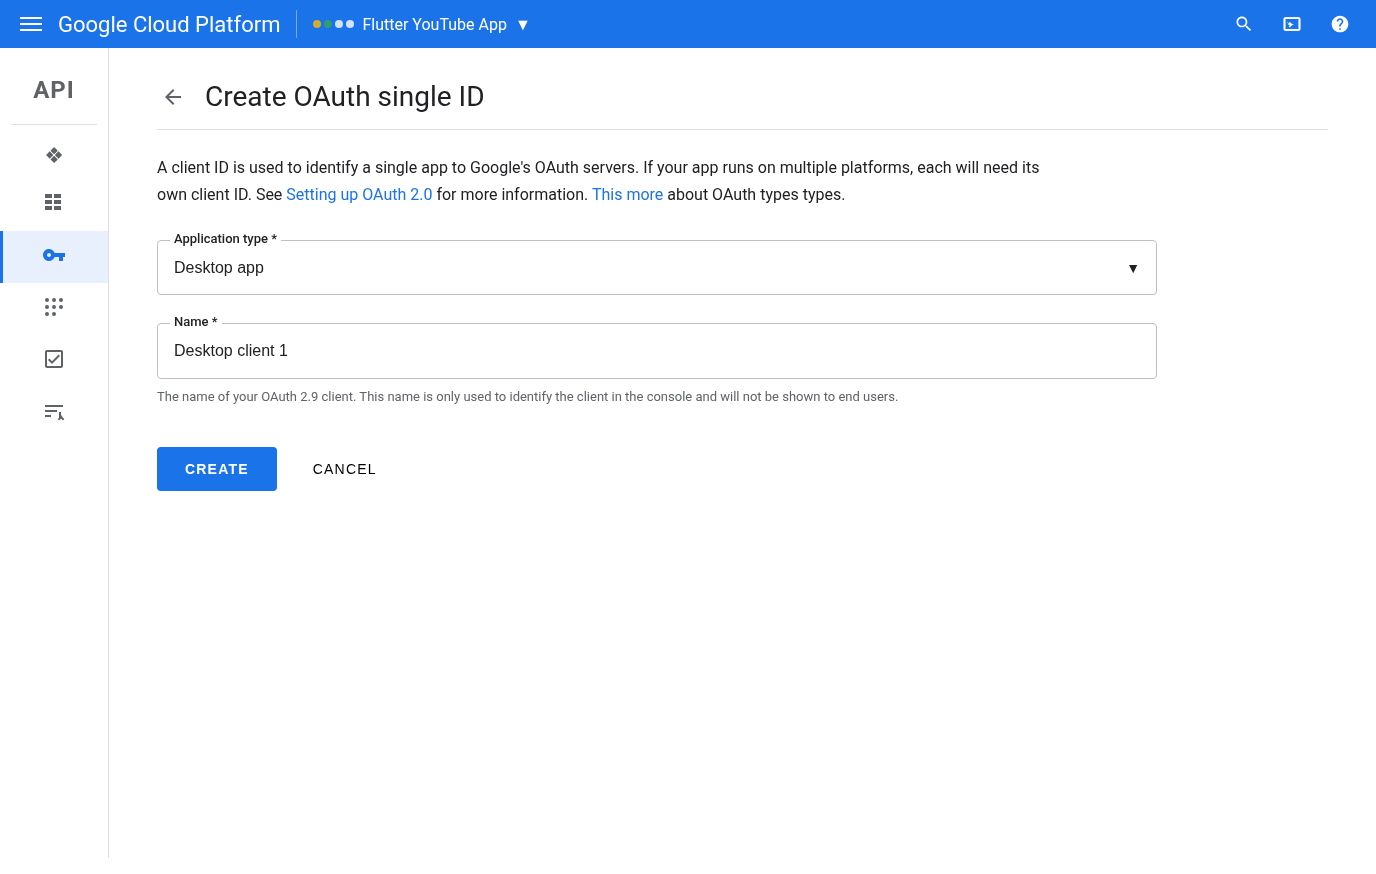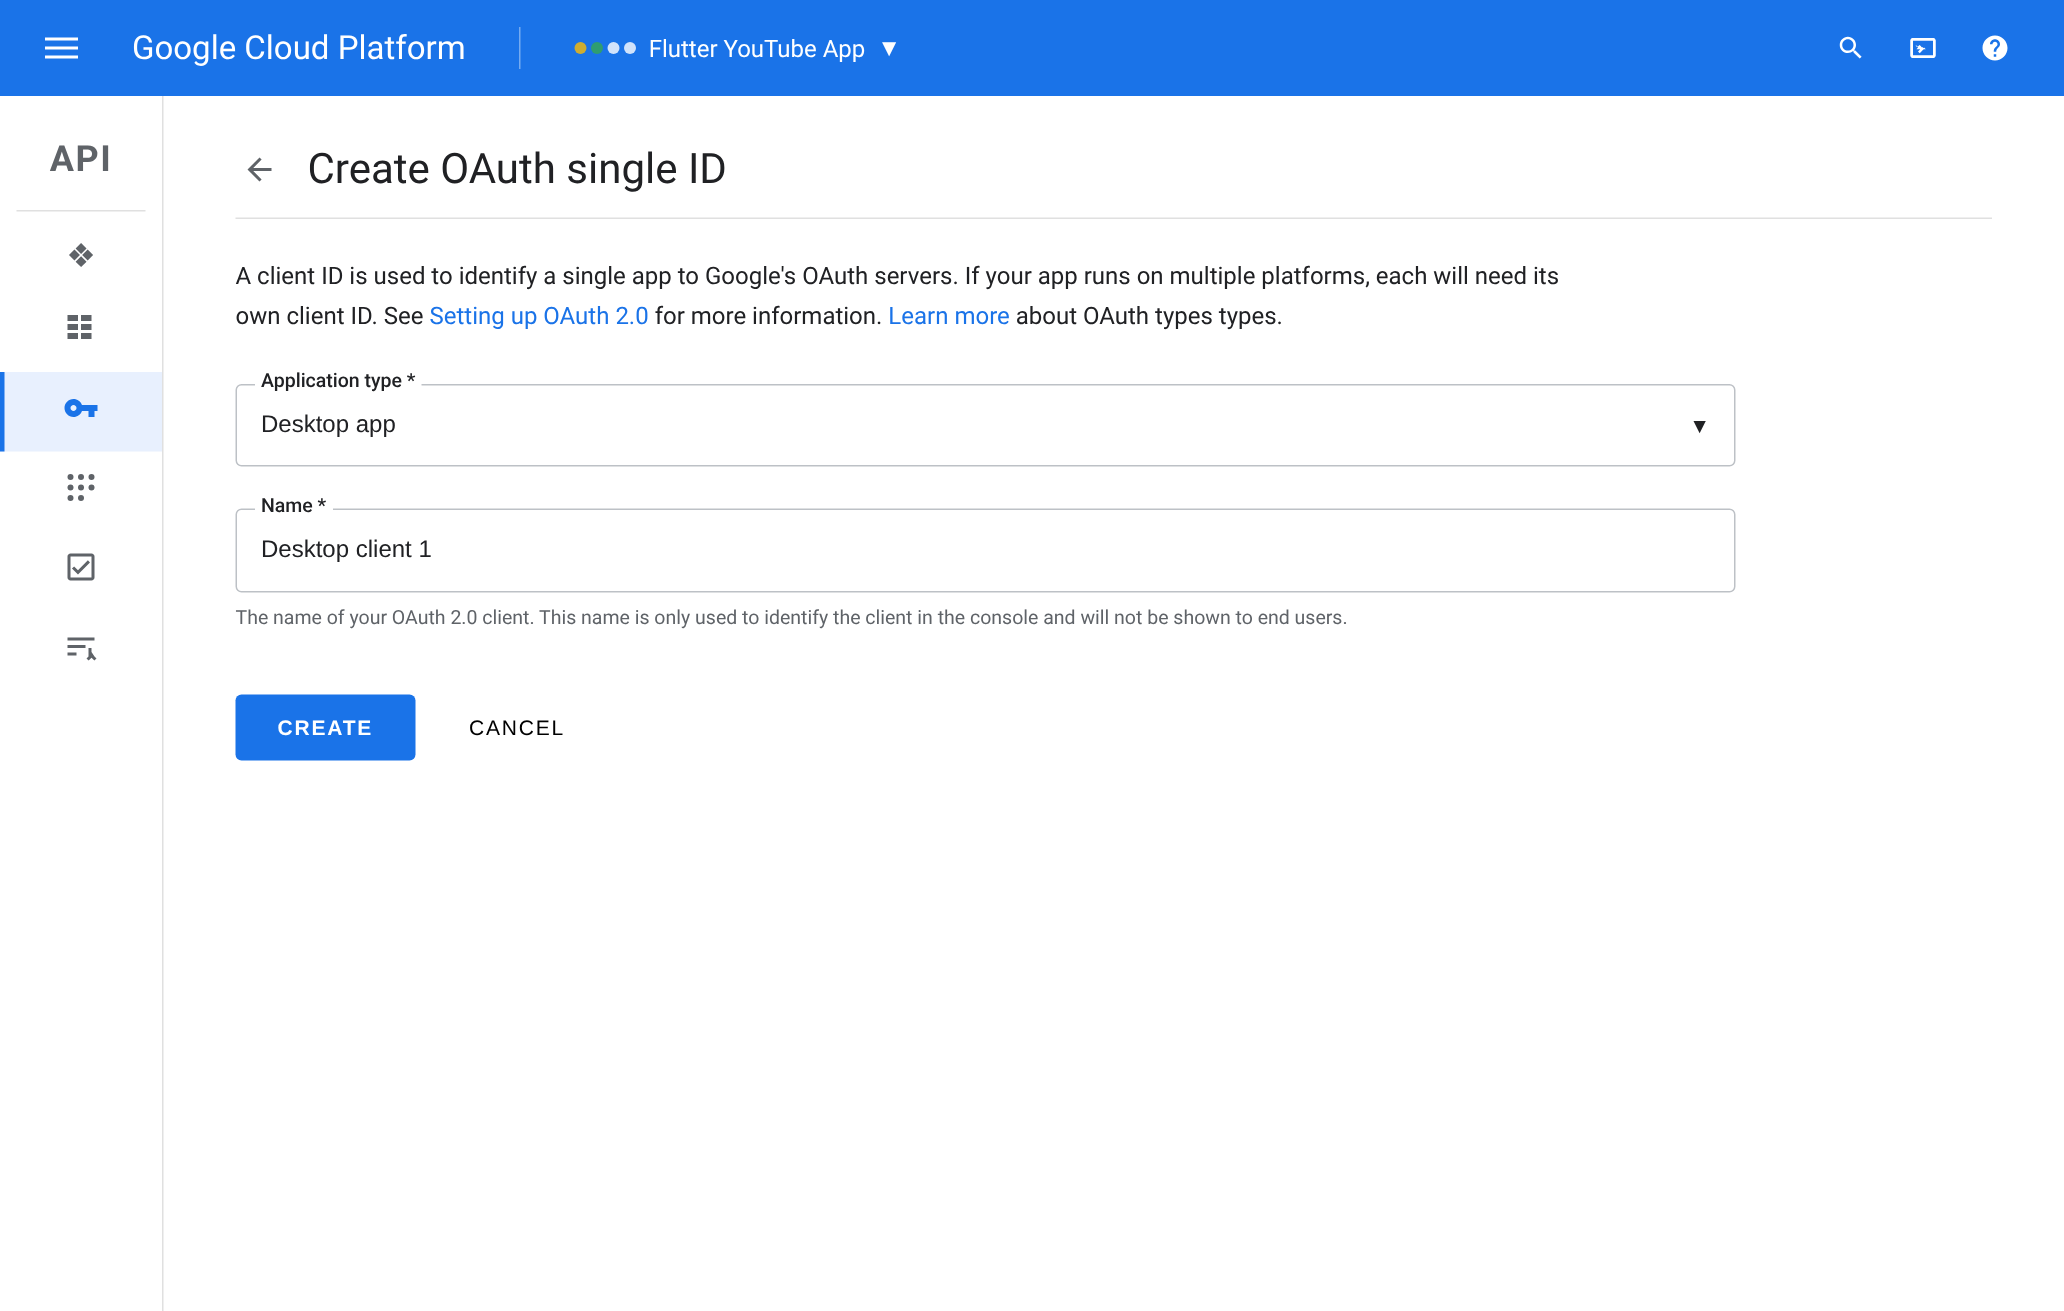--- a/index.html
+++ b/index.html
@@ -1,25 +1,25 @@
 <!DOCTYPE html>
 <html><head>
   <meta charset="utf-8">
   <style>
     * { box-sizing: border-box; margin: 0; padding: 0; }
     body { font-family: 'Roboto', Arial, sans-serif; background: #fff; color: #202124; }
 
     
     .header {
       background: #1a73e8;
-      height: 64px;
-      display: flex;
-      align-items: center;
-      padding: 0 26px;
-      gap: 32px;
+      height: 48px;
+      display: flex;
+      align-items: center;
+      padding: 0 16px;
+      gap: 12px;
     }
     .header-menu-icon {
       color: #fff;
       font-size: 22px;
       cursor: pointer;
       display: flex;
       flex-direction: column;
       gap: 4px;
       padding: 4px;
     }
@@ -391,21 +391,21 @@
     <div class="page-header">
       <button class="back-btn">
         <svg width="24" height="24" viewBox="0 0 24 24" fill="#5f6368">
             <path d="M20 11H7.83l5.59-5.59L12 4l-8 8 8 8 1.41-1.41L7.83 13H20v-2z"></path>
           </svg>
       </button>
       <h1 class="page-title">Create OAuth single ID</h1>
     </div>
 
     <p class="description">
-      <span>A client ID is used to identify a single app to Google's OAuth servers. If your app runs on multiple platforms, each will need its own client ID. See </span><a href="#">Setting up OAuth 2.0</a><span> for more information. </span><a href="#">Learn more</a><span> about OAuth types types.</span>
+      <span>A client ID is used to identify a single app to Google's OAuth servers. If your app runs on multiple platforms, each will need its own client ID. See </span><a href="#">Setting up OAuth 2.0</a><span> for more information. </span><a href="#">This more</a><span> about OAuth types types.</span>
     </p>
 
     <div class="form-section">
 
       <div class="field-group">
         <div class="field-container">
           <span class="field-label">Application type *</span>
           <select class="field-select">
             <option value="Desktop app" selected="">Desktop app</option>
             <option value="Web application">Web application</option>
@@ -416,21 +416,21 @@
           </select>
           <span class="select-arrow">▼</span>
         </div>
       </div>
 
       <div class="field-group">
         <div class="field-container">
           <span class="field-label">Name *</span>
           <input type="text" class="field-input" value="Desktop client 1" style="">
         </div>
-        <p class="field-hint">The name of your OAuth 2.0 client. This name is only used to identify the client in the console and will not be shown to end users.</p>
+        <p class="field-hint">The name of your OAuth 2.9 client. This name is only used to identify the client in the console and will not be shown to end users.</p>
       </div>
 
       <div class="btn-row">
         <button class="btn-create">CREATE</button>
         <button class="btn-cancel">CANCEL</button>
       </div>
     </div>
   </main>
 </div>
 

